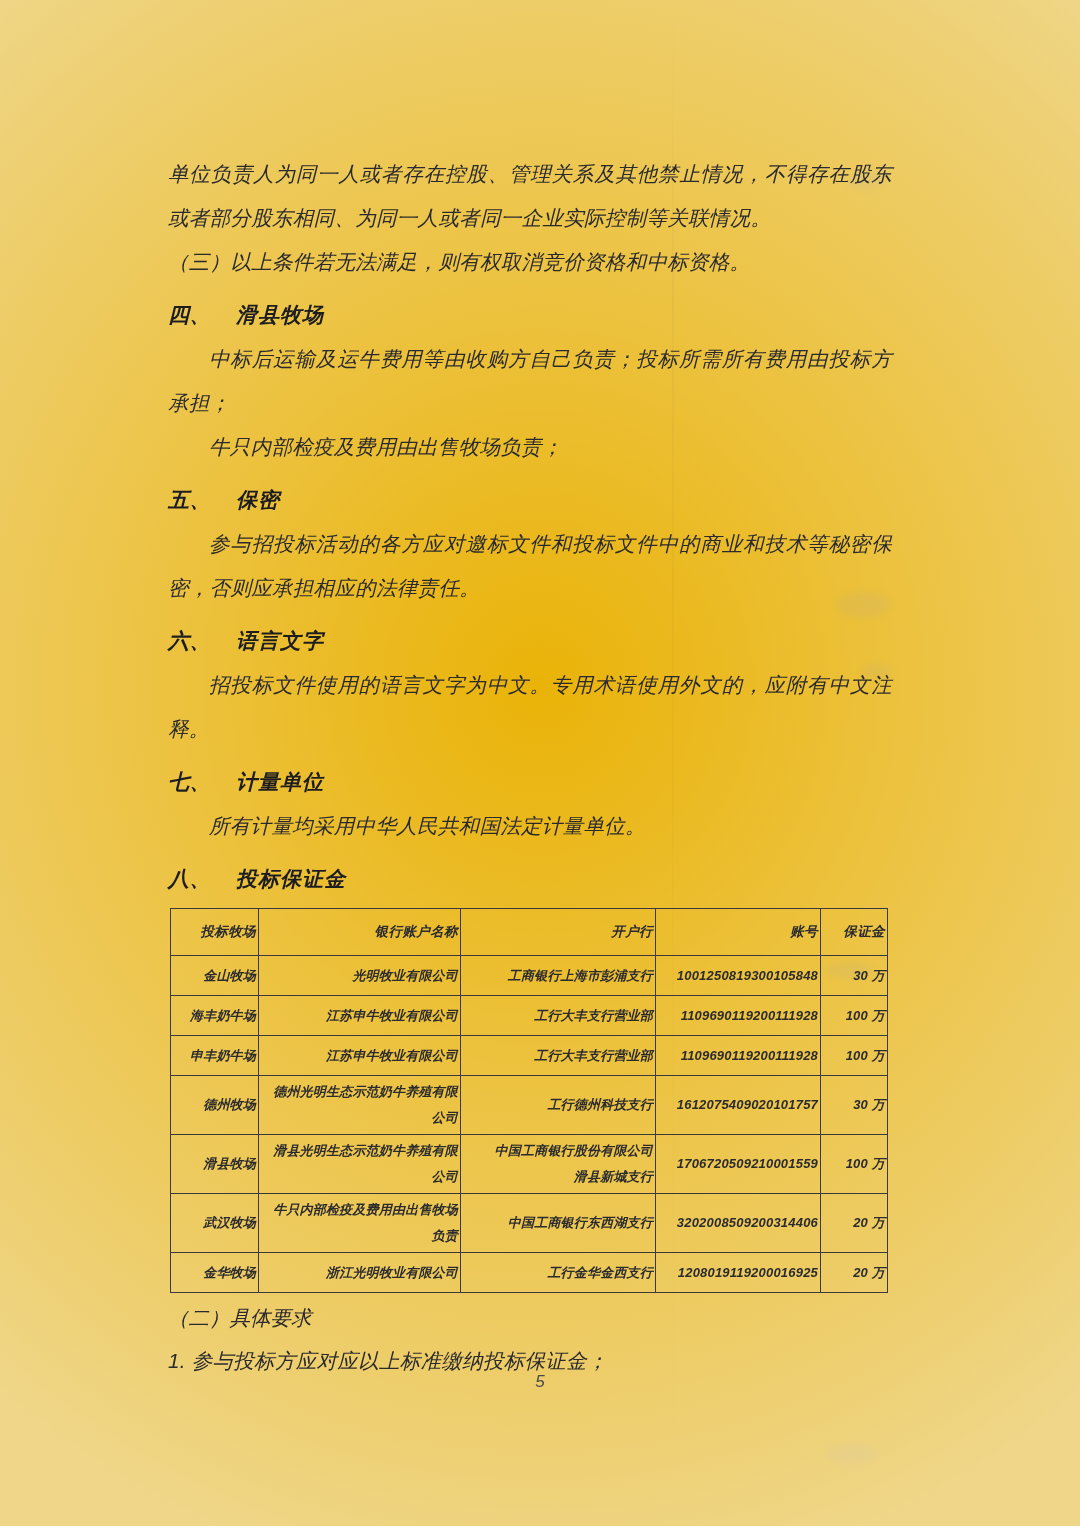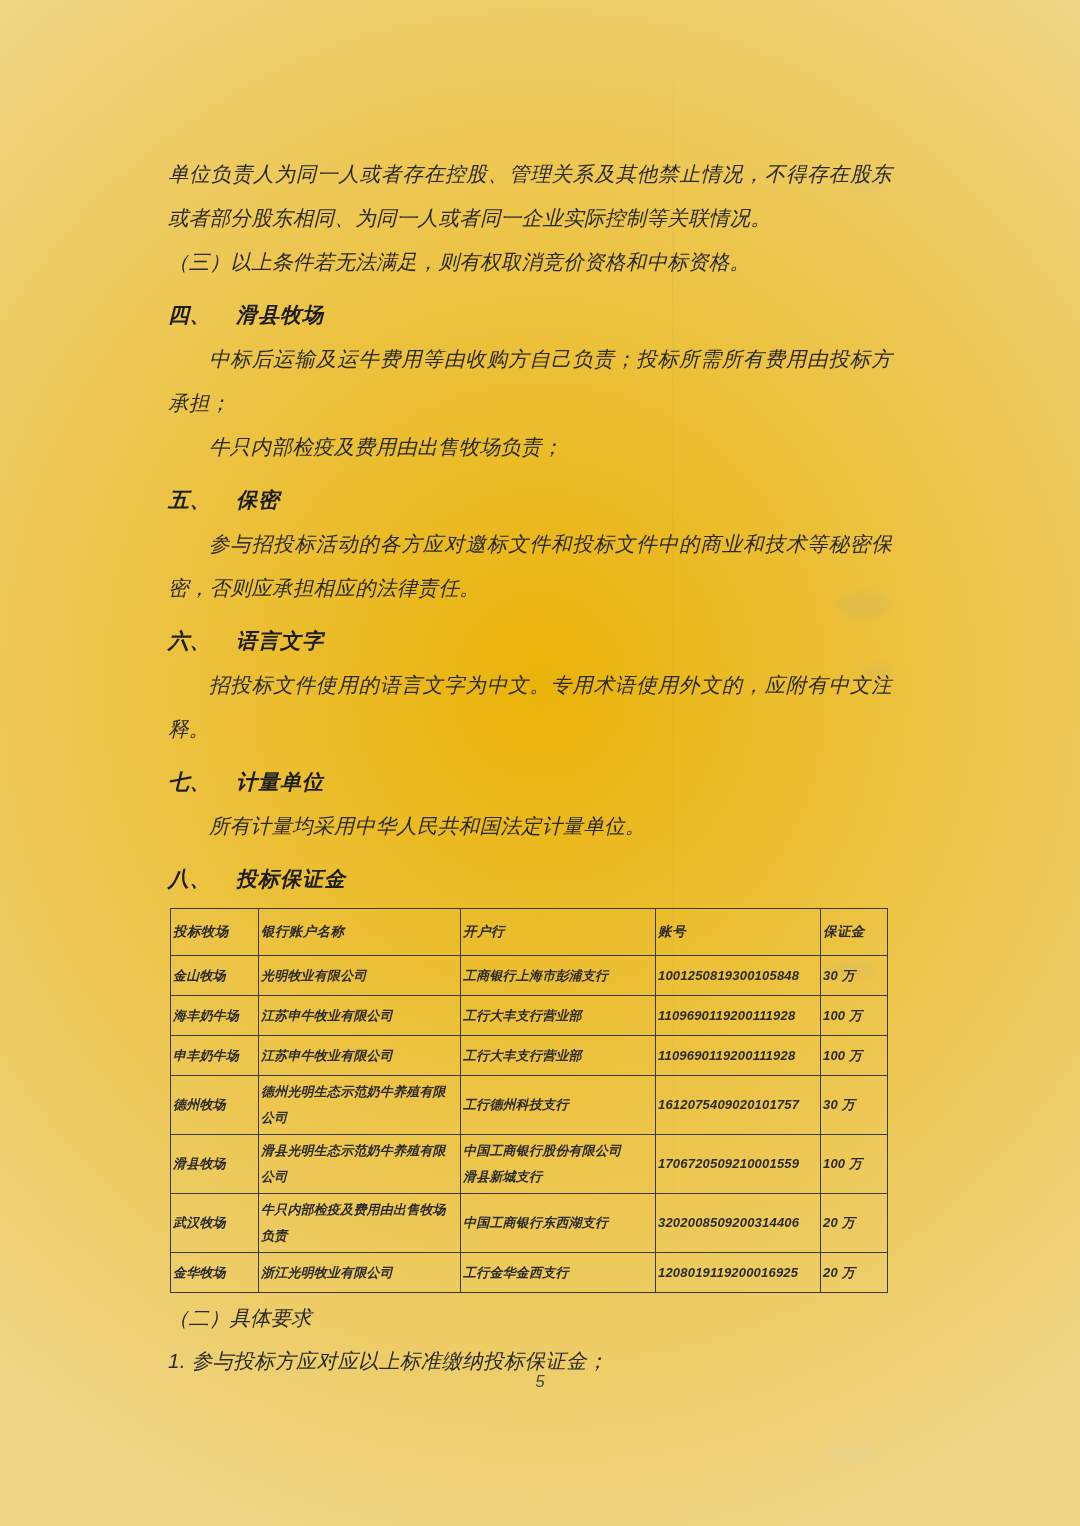--- a/index.html
+++ b/index.html
@@ -94,21 +94,21 @@
 
   
   .deposit-table {
     border-collapse: collapse;
     width: 717px;
     margin: 9px 0 0 2px;
     table-layout: fixed;
   }
   .deposit-table td, .deposit-table th {
     border: 1.3px solid #3a3a3c;
-    text-align: left;
+    text-align: right;
     vertical-align: middle;
     color: #2b2b2d;
     font-weight: bold;
     padding: 3px 2px;
     line-height: 26px;
   }
   .deposit-table th {
     font-size: 13.5px;
     height: 40px;
     letter-spacing: 0.4px;

